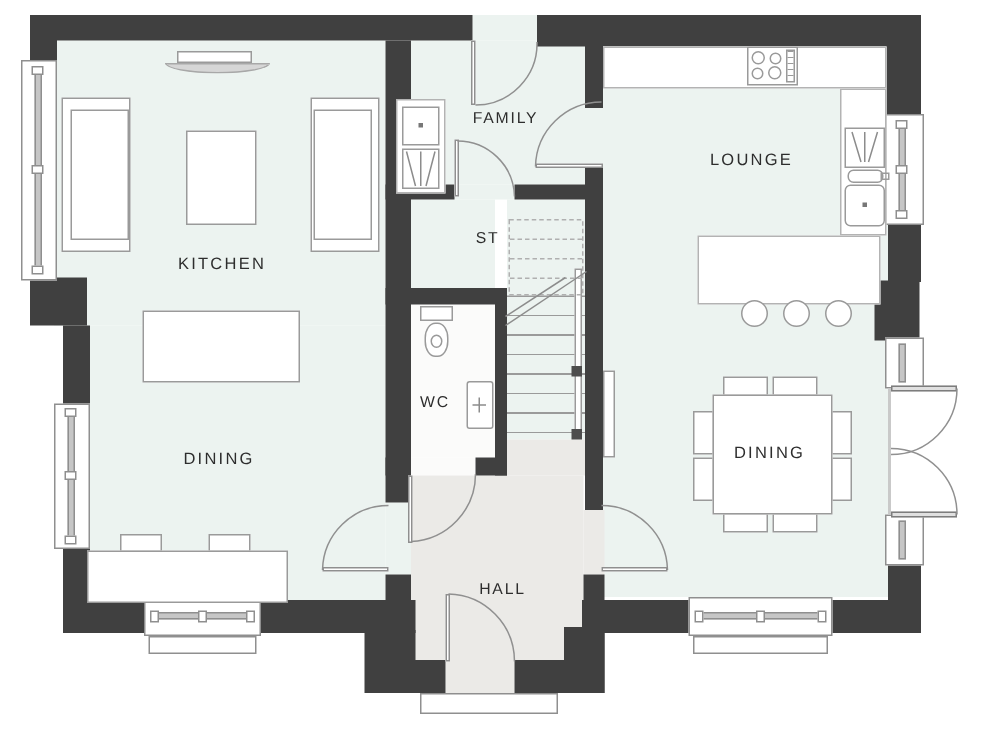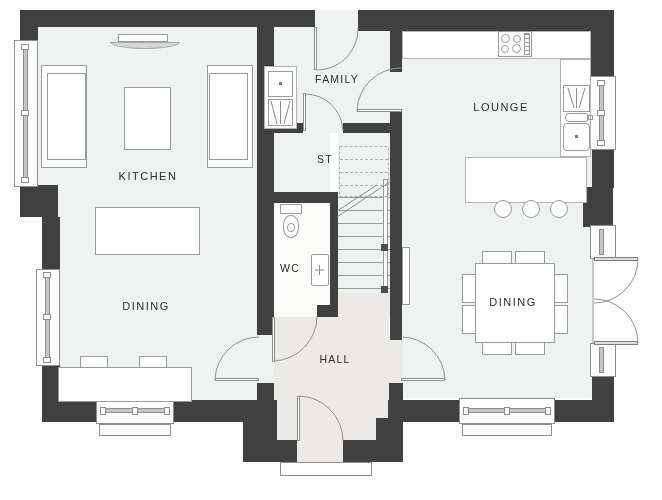--- a/index.html
+++ b/index.html
@@ -219,17 +219,17 @@
       <path d="M 568 88 L 574 108 M 576.5 88 L 576.5 108 M 585 88 L 579 108"></path>
       <path d="M 315 270 L 324 270 M 319.5 265 L 319.5 275"></path>
     </g>
   </svg>
 
   <span class="label" style="left:148px;top:176px">KITCHEN</span>
   <span class="label" style="left:146px;top:306px">DINING</span>
   <span class="label sm" style="left:337px;top:79px">FAMILY</span>
   <span class="label sm" style="left:325px;top:159px">ST</span>
   <span class="label sm" style="left:290px;top:268px">WC</span>
-  <span class="label sm" style="left:335px;top:359px">HALL</span>
+  <span class="label sm" style="left:335px;top:393px">HALL</span>
   <span class="label" style="left:501px;top:107px">LOUNGE</span>
   <span class="label" style="left:513px;top:302px">DINING</span>
 
 </div>
 
 </body></html>

